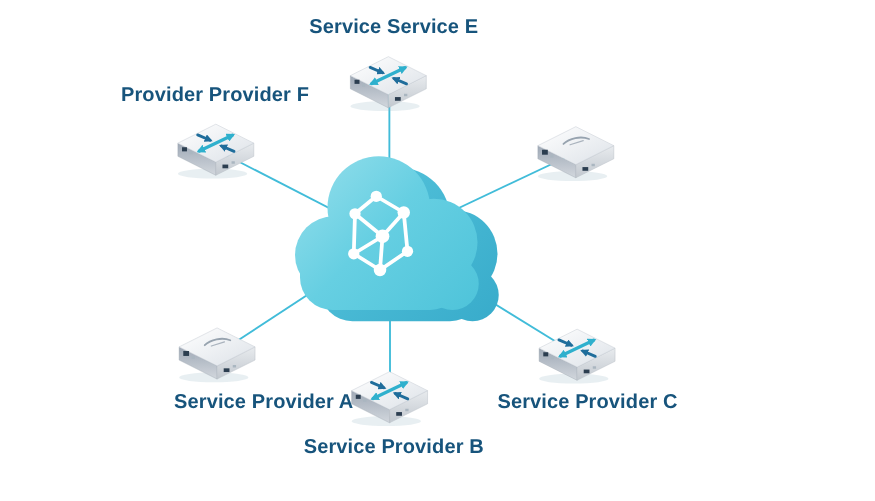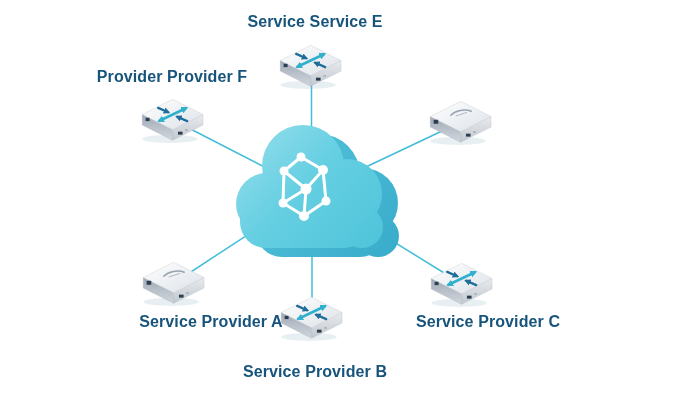--- a/index.html
+++ b/index.html
@@ -160,18 +160,18 @@
       </g>
     <g transform="translate(280,296) scale(0.66)">
         <use href="#routerIcon"></use>
       </g>
     <g transform="translate(430,262) scale(0.66)">
         <use href="#routerIcon"></use>
       </g>
   </svg>
 
   <div class="provider-label" style="left:172px;top:314px;margin-left:39px;">Service Provider A</div>
-  <div class="provider-label" style="left:315px;top:350px;margin-top:14px;">Service Provider B</div>
-  <div class="provider-label" style="left:488px;top:314px;">Service Provider C</div>
+  <div class="provider-label" style="left:315px;top:350px;">Service Provider B</div>
+  <div class="provider-label" style="left:470px;top:314px;">Service Provider C</div>
   <div class="provider-label" style="left:315px;top:14px;">Service Service E</div>
   <div class="provider-label" style="left:172px;top:69px;">Provider Provider F</div>
 
 </div>
 
 </body></html>

